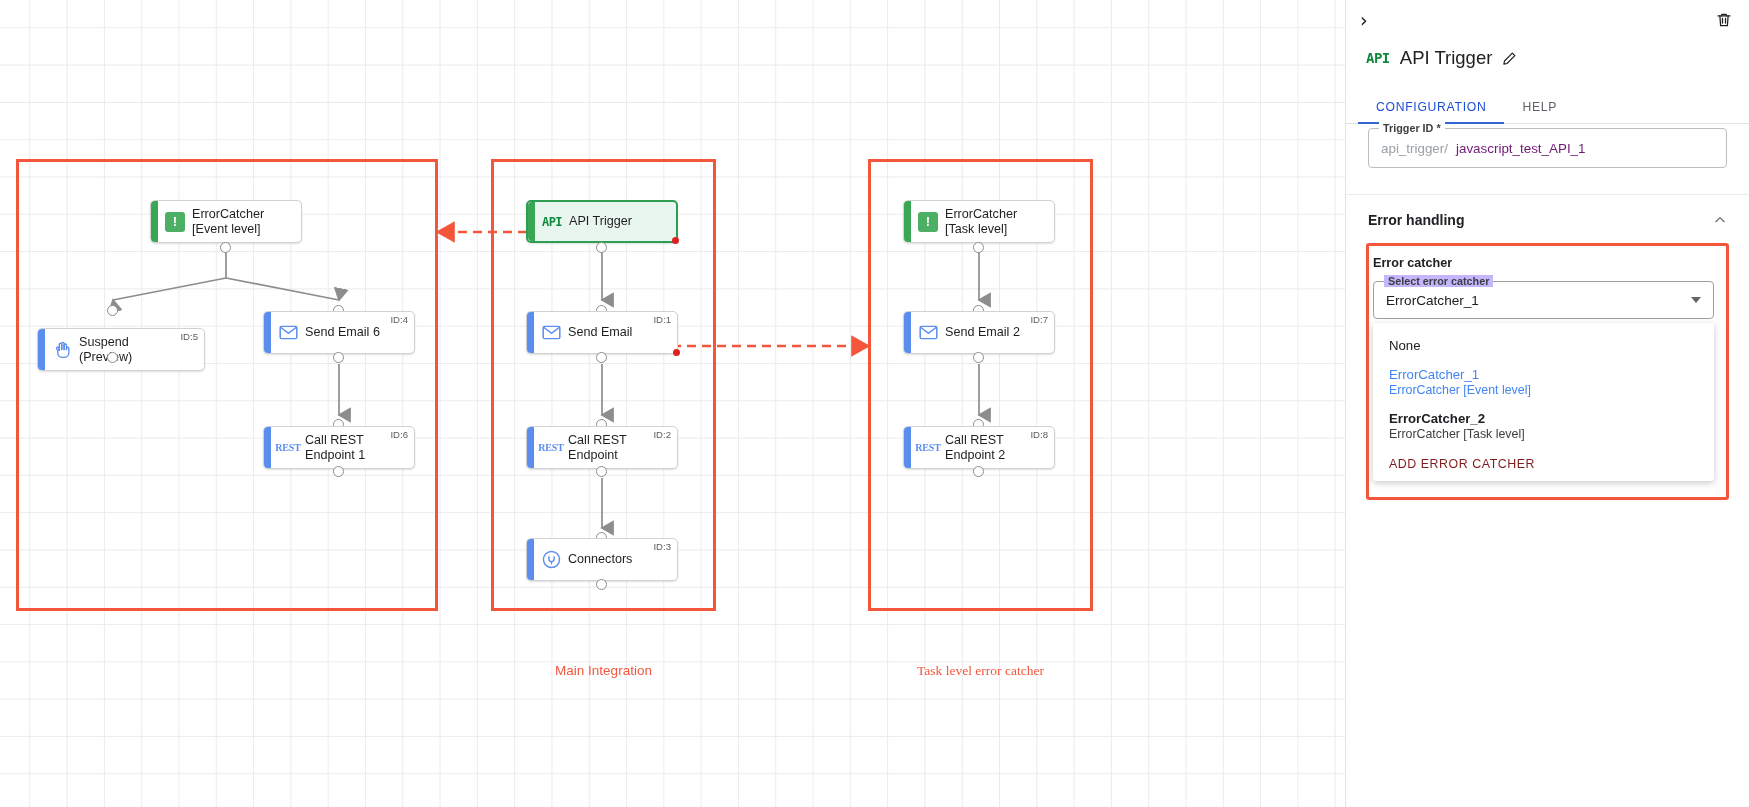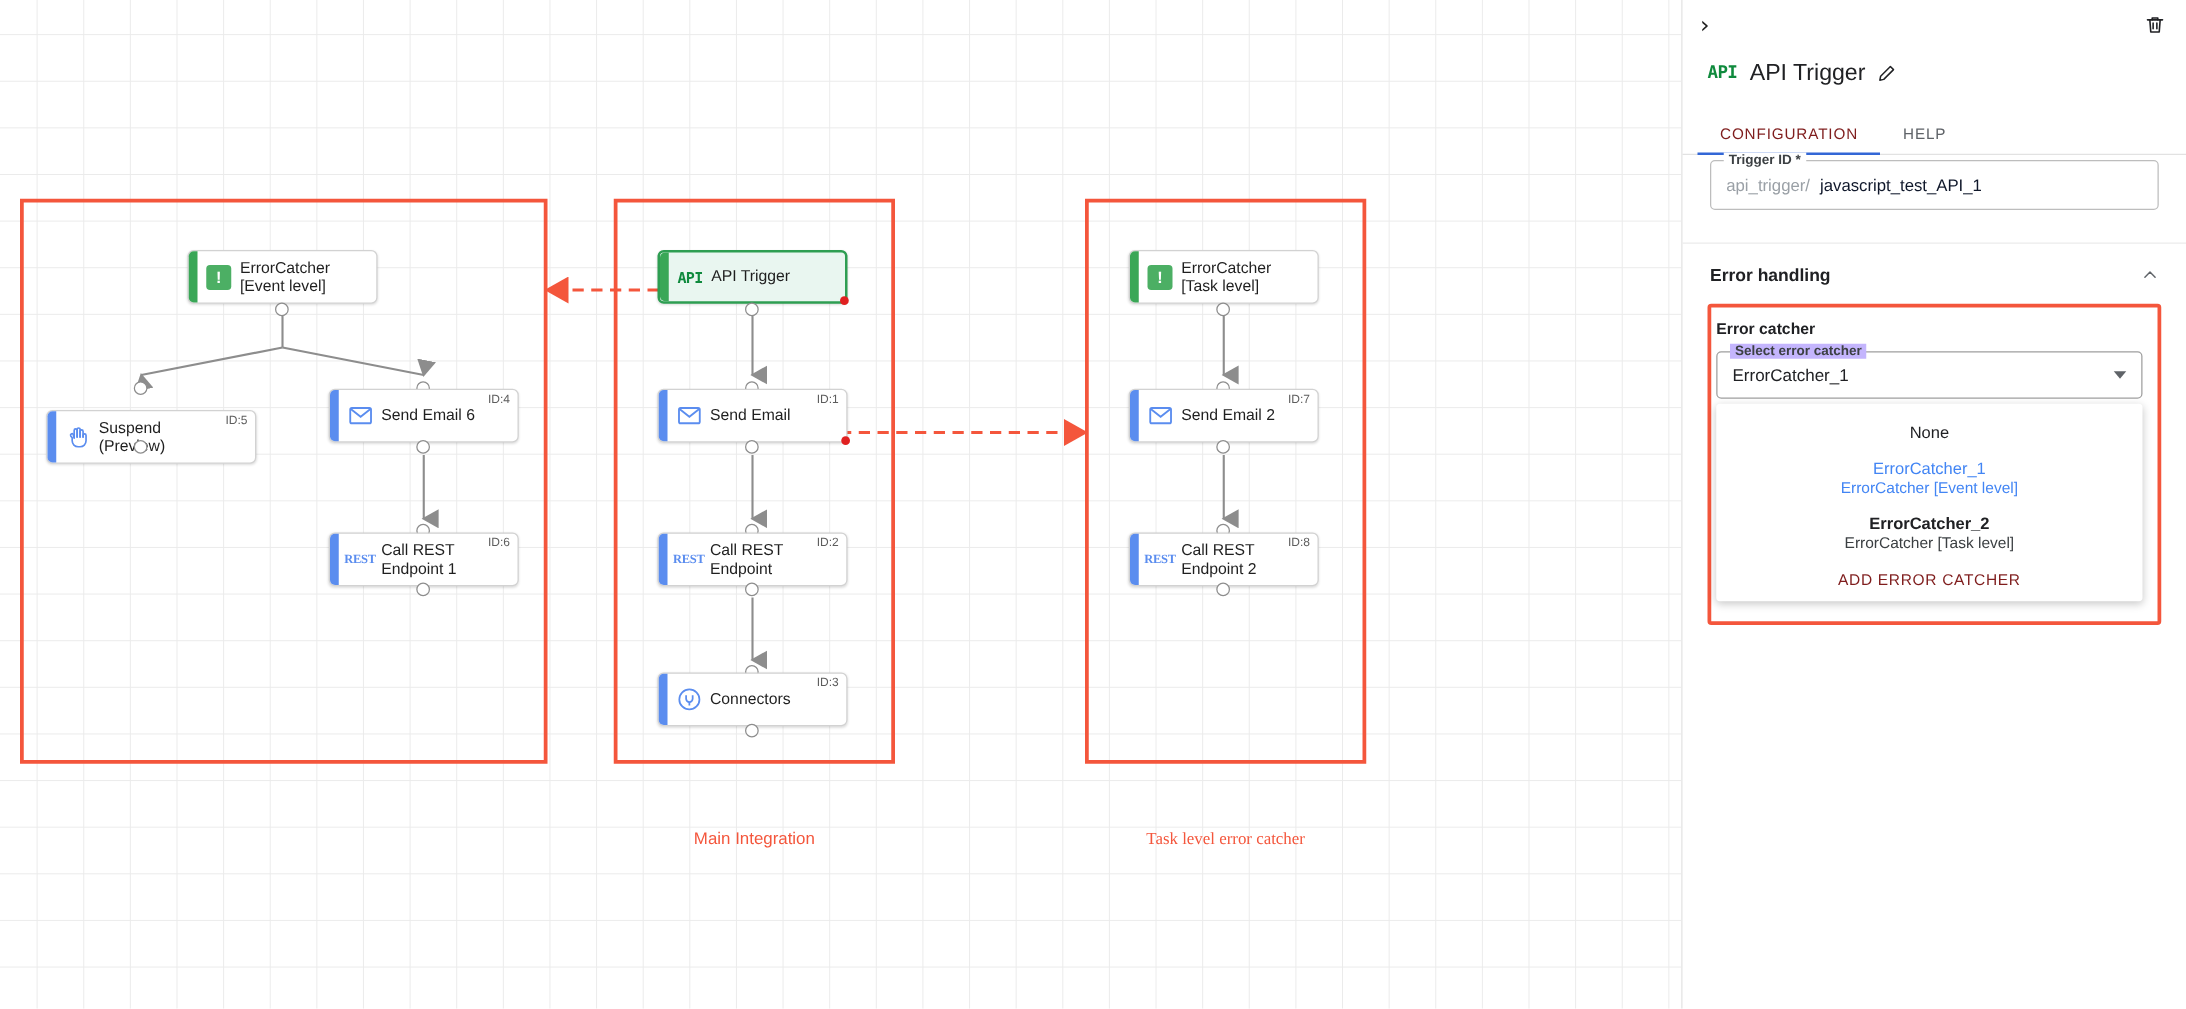--- a/index.html
+++ b/index.html
@@ -149,21 +149,21 @@
     display: flex; margin-top: 14px;
     border-bottom: 1px solid #e2e2e2;
     padding-left: 12px;
   }
   .tab {
     font-size: 12.2px; letter-spacing: 0.7px;
     padding: 10px 18px 9px 18px;
     color: #5f6368; cursor: pointer;
     position: relative;
   }
-  .tab.active { color: #7f1d1d; }
+  .tab.active { color: #1d4ed8; }
   .tab.active::after {
     content: ""; position: absolute; left: 0; right: 0; bottom: -1px;
     height: 2.5px; background: #3367d6;
   }
 
   .section {
     border-bottom: 1px solid #ececec;
   }
   .section-head {
     display: flex; align-items: center; justify-content: space-between;
@@ -181,21 +181,21 @@
     height: 40px;
     display: flex; align-items: center;
     padding: 0 12px;
   }
   .outlined .flabel {
     position: absolute; top: -7px; left: 10px;
     background: #ffffff; padding: 0 4px;
     font-size: 10.8px; color: #3c4043; font-weight: 600;
   }
   .prefix { color: #9aa0a6; font-size: 13.4px; }
-  .fvalue { color: #0f172a; font-size: 13.4px; margin-left: 8px; }
+  .fvalue { color: #701a75; font-size: 13.4px; margin-left: 8px; }
 
   
   .ec-block {
     margin: 0 20px 10px 20px;
     border: 3px solid #f4563c;
     border-radius: 3px;
     padding: 10px 12px 16px 4px;
     position: relative;
   }
   .ec-title { font-size: 12.6px; color: #202124; font-weight: 600; margin-bottom: 11px; }
@@ -220,21 +220,20 @@
     border-right: 5px solid transparent;
     border-top: 6px solid #5f6368;
   }
 
   .dropdown {
     margin-top: 4px;
     background: #ffffff;
     box-shadow: 0 2px 7px rgba(0,0,0,0.22);
     border-radius: 3px;
     padding: 8px 0 6px 0;
-    text-align: center;
   }
   .dd-item {
     padding: 7px 16px;
     cursor: pointer;
   }
   .dd-main { font-size: 13.2px; color: #202124; }
   .dd-main.blue { color: #4285f4; }
   .dd-sub { font-size: 12.4px; color: #3c4043; margin-top: 1px; }
   .dd-sub.blue { color: #4285f4; }
   .dd-action {

